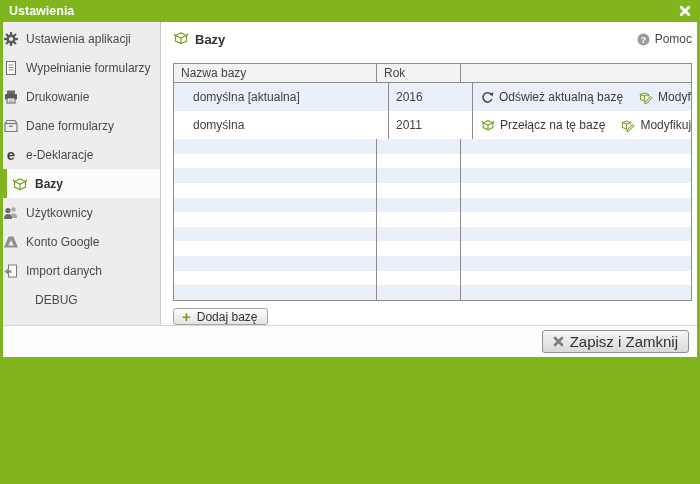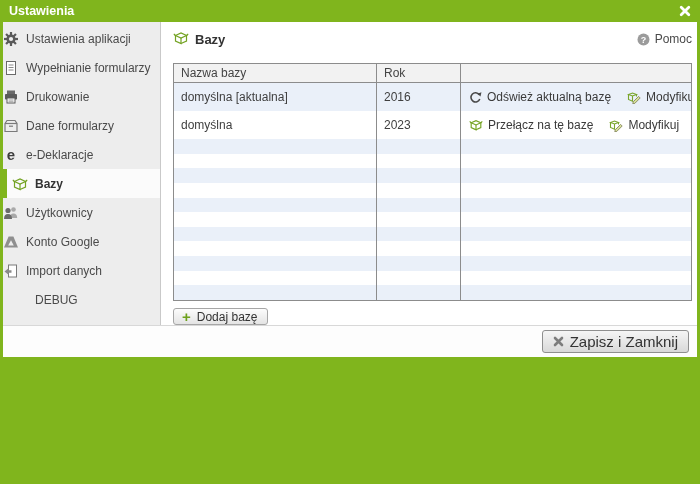--- a/index.html
+++ b/index.html
@@ -37,21 +37,21 @@
   
   .table { width:100%; height:342px; border:1px solid #8c8c8c; display:flex; flex-direction:column; background:#fff; }
   .thead { display:flex; height:19px; background:#f2f2f2; border-bottom:1px solid #8c8c8c; align-items:center; flex:0 0 19px; color:#444; }
   .c { padding-left:7px; display:flex; align-items:center; overflow:hidden; white-space:nowrap; }
   .c1 { width:202px; flex:0 0 202px; }
   .c2 { width:85px; flex:0 0 85px; border-left:1px solid #8c8c8c; border-right:1px solid #8c8c8c; }
   .c3 { flex:1; }
   .thead .c { height:100%; }
   .tbody { flex:1; display:flex; flex-direction:column; min-height:0; }
   .row { display:flex; min-height:0; }
-  .row.data { flex:0 0 28px; height:28px; }
+  .row.data { flex:0 0 28px; height:28px;padding-left:12px; }
   .row.empty { flex:1; }
   .tbody > .row:nth-child(odd) { background:#eaf0f9; }
   .tbody > .row .c2, .tbody > .row .c1, .tbody > .row .c3 { height:100%; }
   .actions { display:flex; align-items:center; padding:0 6px 0 8px; gap:3px; }
   .action { display:inline-flex; align-items:center; gap:5px; margin-right:13px; cursor:pointer; color:#3a3a3a; }
   .action:last-child { margin-right:0; }
 
   
   .add-btn {
     margin-top:7px; height:22px; padding:0 10px 0 8px;
@@ -253,21 +253,21 @@
                       <path d="M6.2 11.8 L11.6 6.4 L13.2 8 L7.8 13.4 L5.8 13.8 Z" fill="#d8e29a" stroke="#7a7a52" stroke-width="0.8"></path>
                     </svg>
                   </span>
                   <span>Modyfikuj</span>
                 </span>
               </div>
             </div>
 
             <div class="row data">
               <div class="c c1">domyślna</div>
-              <div class="c c2">2023</div>
+              <div class="c c2">2011</div>
               <div class="c c3 actions">
                 <span class="action">
                   <span style="display:flex;">
                     <svg width="14" height="14" viewBox="0 0 16 16" fill="none" stroke="#74a323" stroke-width="1.3">
                       <path d="M2.5 5.5 L8 3 L13.5 5.5 L8 8 Z"></path>
                       <path d="M2.5 5.5 V11 L8 13.5 V8"></path>
                       <path d="M13.5 5.5 V11 L8 13.5"></path>
                       <path d="M2.5 5.5 L0.8 3.8 M13.5 5.5 L15.2 3.8"></path>
                     </svg>
                   </span>

